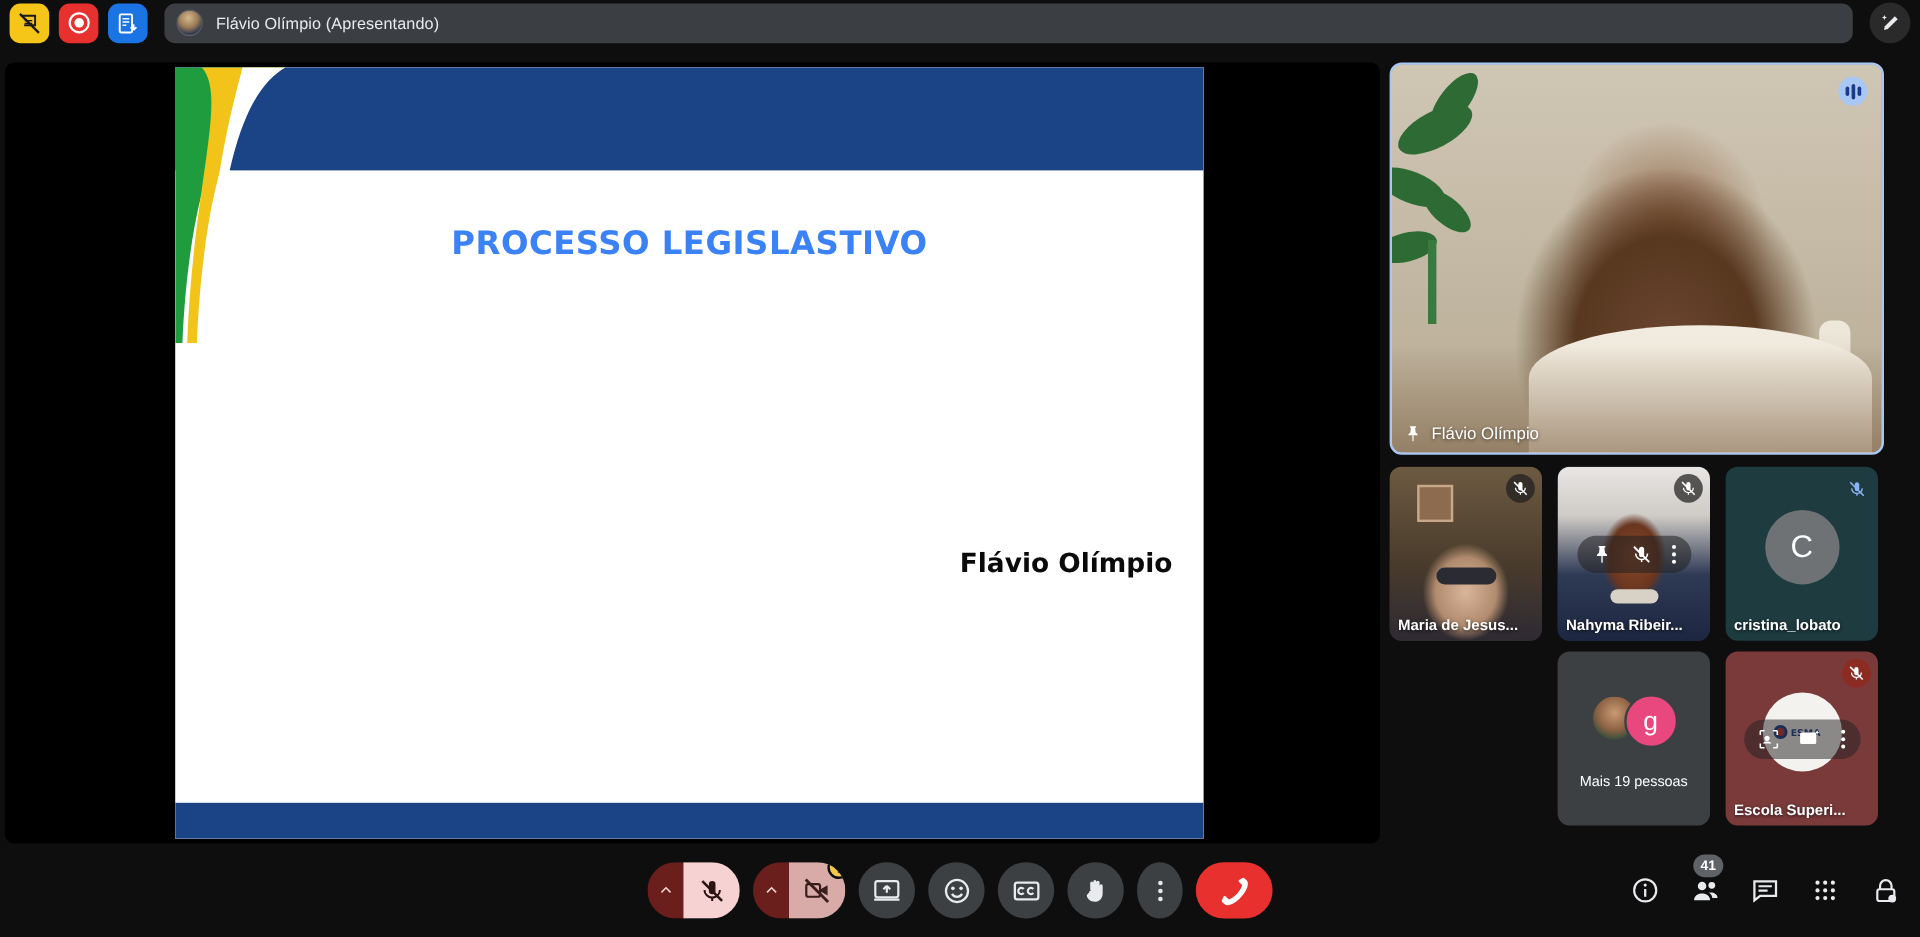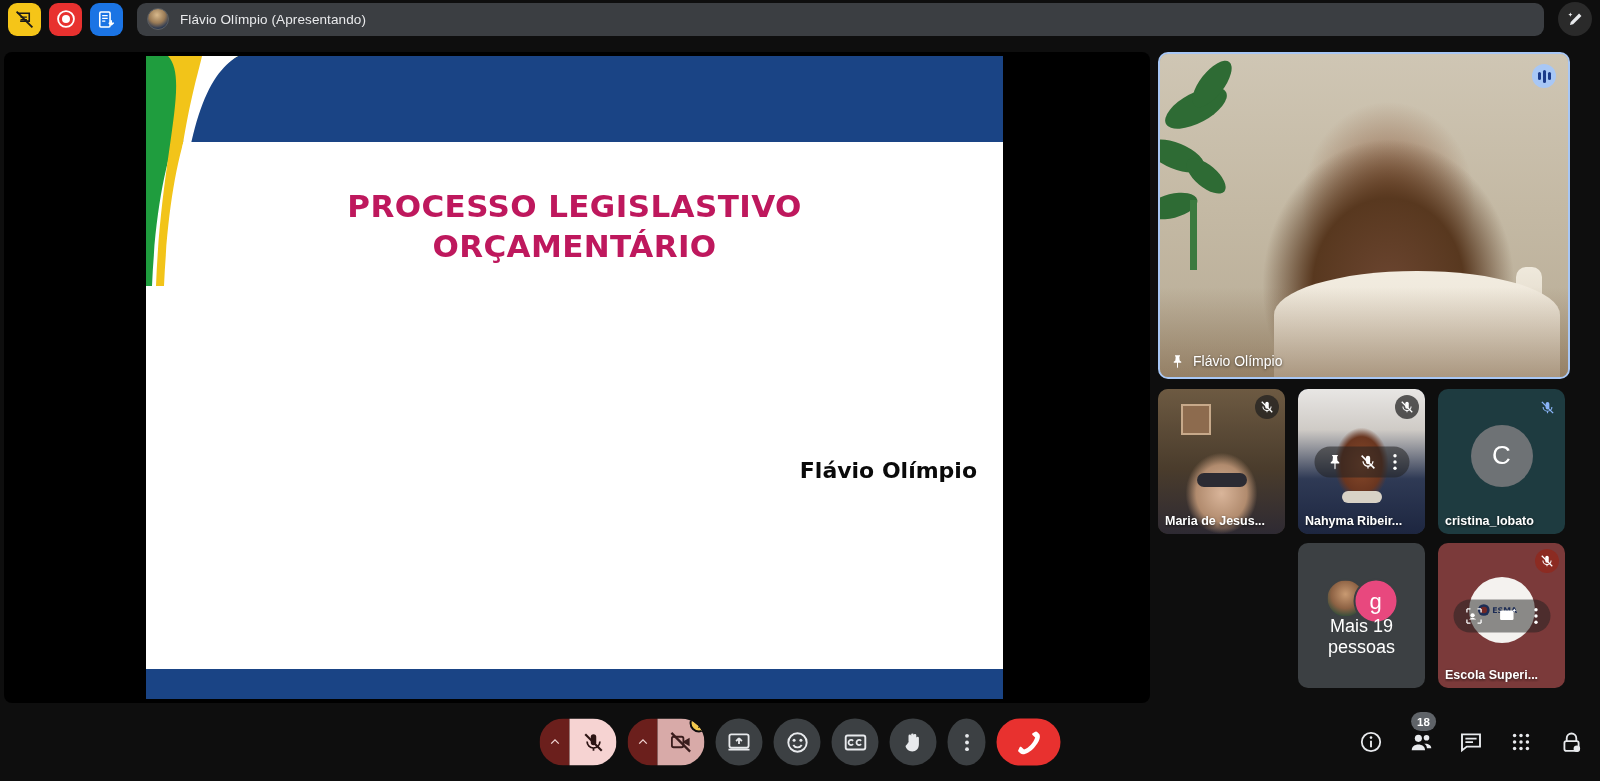--- a/index.html
+++ b/index.html
@@ -54,23 +54,23 @@
   }
   .slide-top-band {
     position: absolute; left: 0; top: 0; width: 100%; height: 86px; background: #1a4485;
   }
   .slide-bottom-band {
     position: absolute; left: 0; bottom: 0; width: 100%; height: 30px; background: #1a4485;
   }
   .swoosh { position: absolute; left: 0; top: 0; width: 120px; height: 230px; }
   .slide-title {
     position: absolute; left: 0; right: 0; top: 130px;
-    text-align: center; color: #be185d;
+    text-align: center; color: #3b82f6;
     font-family: "DejaVu Sans", sans-serif;
-    font-size: 31px; font-weight: bold; line-height: 1.30;
+    font-size: 27px; font-weight: bold; line-height: 1.30;
     letter-spacing: .4px; padding: 0 70px;
   }
   .slide-author {
     position: absolute; right: 26px; top: 400px; text-align: right;
     color: #0a0a0a; font-family: "DejaVu Sans", sans-serif;
     font-size: 22px; font-weight: bold; line-height: 1.32;
   }
 
   
   .filmstrip { position: absolute; left: 1158px; top: 52px; width: 414px; height: 651px; }
@@ -153,21 +153,21 @@
     background: radial-gradient(circle at 50% 38%, #c99a72 0%, #8d6244 50%, #2f4c3a 80%);
     border: 2px solid #3c4043;
   }
   .more-b {
     width: 45px; height: 45px; border-radius: 50%; background: #e8487e;
     color: #fff; display: flex; align-items: center; justify-content: center;
     font-size: 22px; font-weight: 500; margin-left: -12px; border: 2px solid #3c4043;
   }
   .more-label {
     position: absolute; left: 0; right: 0; bottom: 30px; text-align: center;
-    color: #fff; font-size: 18px; font-weight: 500;
+    color: #fff; font-size: 12px; font-weight: 500;
   }
 
   
   .bottombar {
     position: absolute; left: 0; bottom: 0; width: 1600px; height: 78px;
     background: #0e0e0e;
   }
   .bb-left {
     position: absolute; left: 14px; top: 50%; transform: translateY(-50%);
     display: flex; align-items: center; gap: 13px;
@@ -262,21 +262,20 @@
       <div class="slide-top-band"></div>
 
       <svg class="swoosh" viewBox="0 0 120 230" preserveAspectRatio="none">
         <path d="M0,0 L92,0 C44,18 12,92 6,230 L0,230 Z" fill="#1f9d3e"></path>
         <path d="M22,0 L92,0 C50,22 24,96 18,230 L10,230 C15,96 44,24 22,0 Z" fill="#f2c419"></path>
         <path d="M56,0 L92,0 C58,20 36,80 30,230 L24,230 C29,86 52,20 56,0 Z" fill="#ffffff"></path>
       </svg>
 
       <div class="slide-title">
         <div>PROCESSO LEGISLASTIVO</div>
-        <div>ORÇAMENTÁRIO</div>
       </div>
 
       <div class="slide-author">
         <div>Flávio Olímpio</div>
       </div>
 
       <div class="slide-bottom-band"></div>
     </div>
   </div>
 
@@ -502,21 +501,21 @@
 
     <div class="bb-right">
       <div class="rightico">
         <svg width="24" height="24" viewBox="0 0 24 24">
           <circle cx="12" cy="12" r="9.2" fill="none" stroke="#e8eaed" stroke-width="1.8"></circle>
           <circle cx="12" cy="7.6" r="1.3" fill="#e8eaed"></circle>
           <path d="M12 10.8v6.4" stroke="#e8eaed" stroke-width="1.9"></path>
         </svg>
       </div>
       <div class="rightico">
-        <div class="count-badge">18</div>
+        <div class="count-badge">41</div>
         <svg width="25" height="25" viewBox="0 0 24 24">
           <circle cx="9" cy="8" r="3.4" fill="#e8eaed"></circle>
           <path d="M2.6 19.4c0-3.3 2.9-5.4 6.4-5.4s6.4 2.1 6.4 5.4z" fill="#e8eaed"></path>
           <circle cx="16.8" cy="7.4" r="2.7" fill="#e8eaed"></circle>
           <path d="M14.6 13.3c3.2-.6 6.8 1 6.8 4.2h-4.2c0-1.8-1.1-3.3-2.6-4.2z" fill="#e8eaed"></path>
         </svg>
       </div>
       <div class="rightico">
         <svg width="24" height="24" viewBox="0 0 24 24">
           <path d="M3 4.4h18v12.2H7.8L3 20.4z" fill="none" stroke="#e8eaed" stroke-width="1.9"></path>

